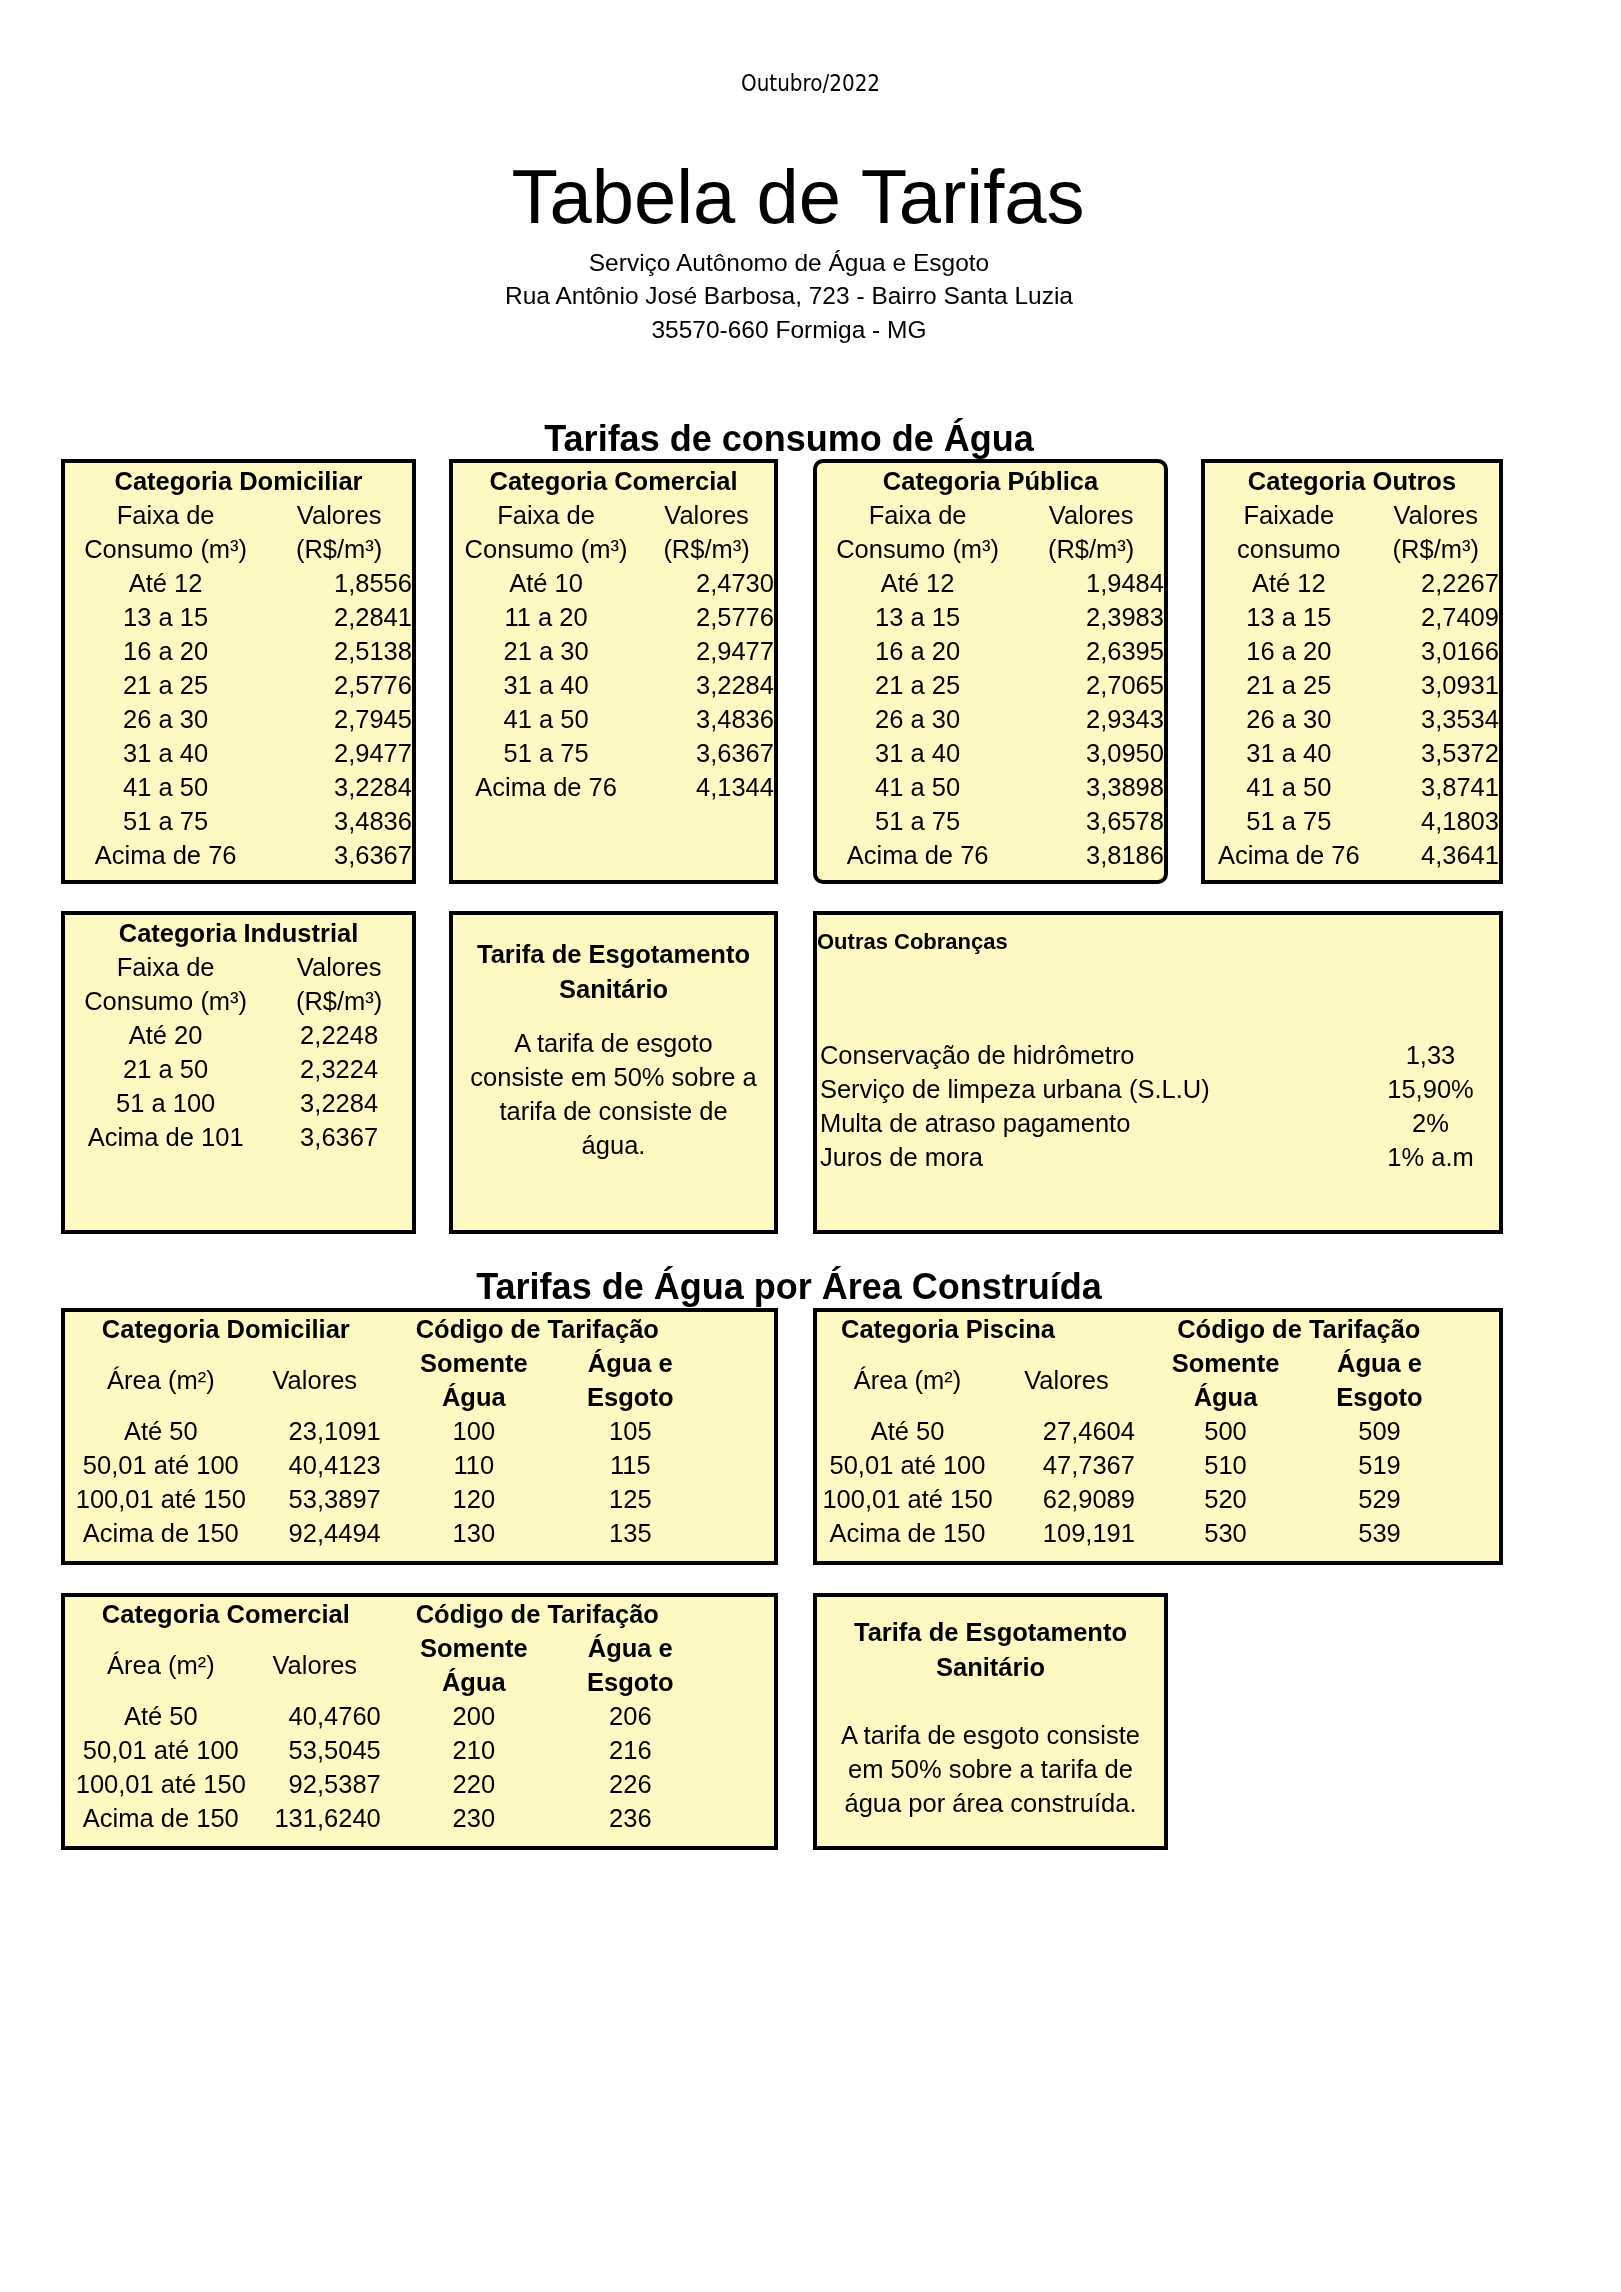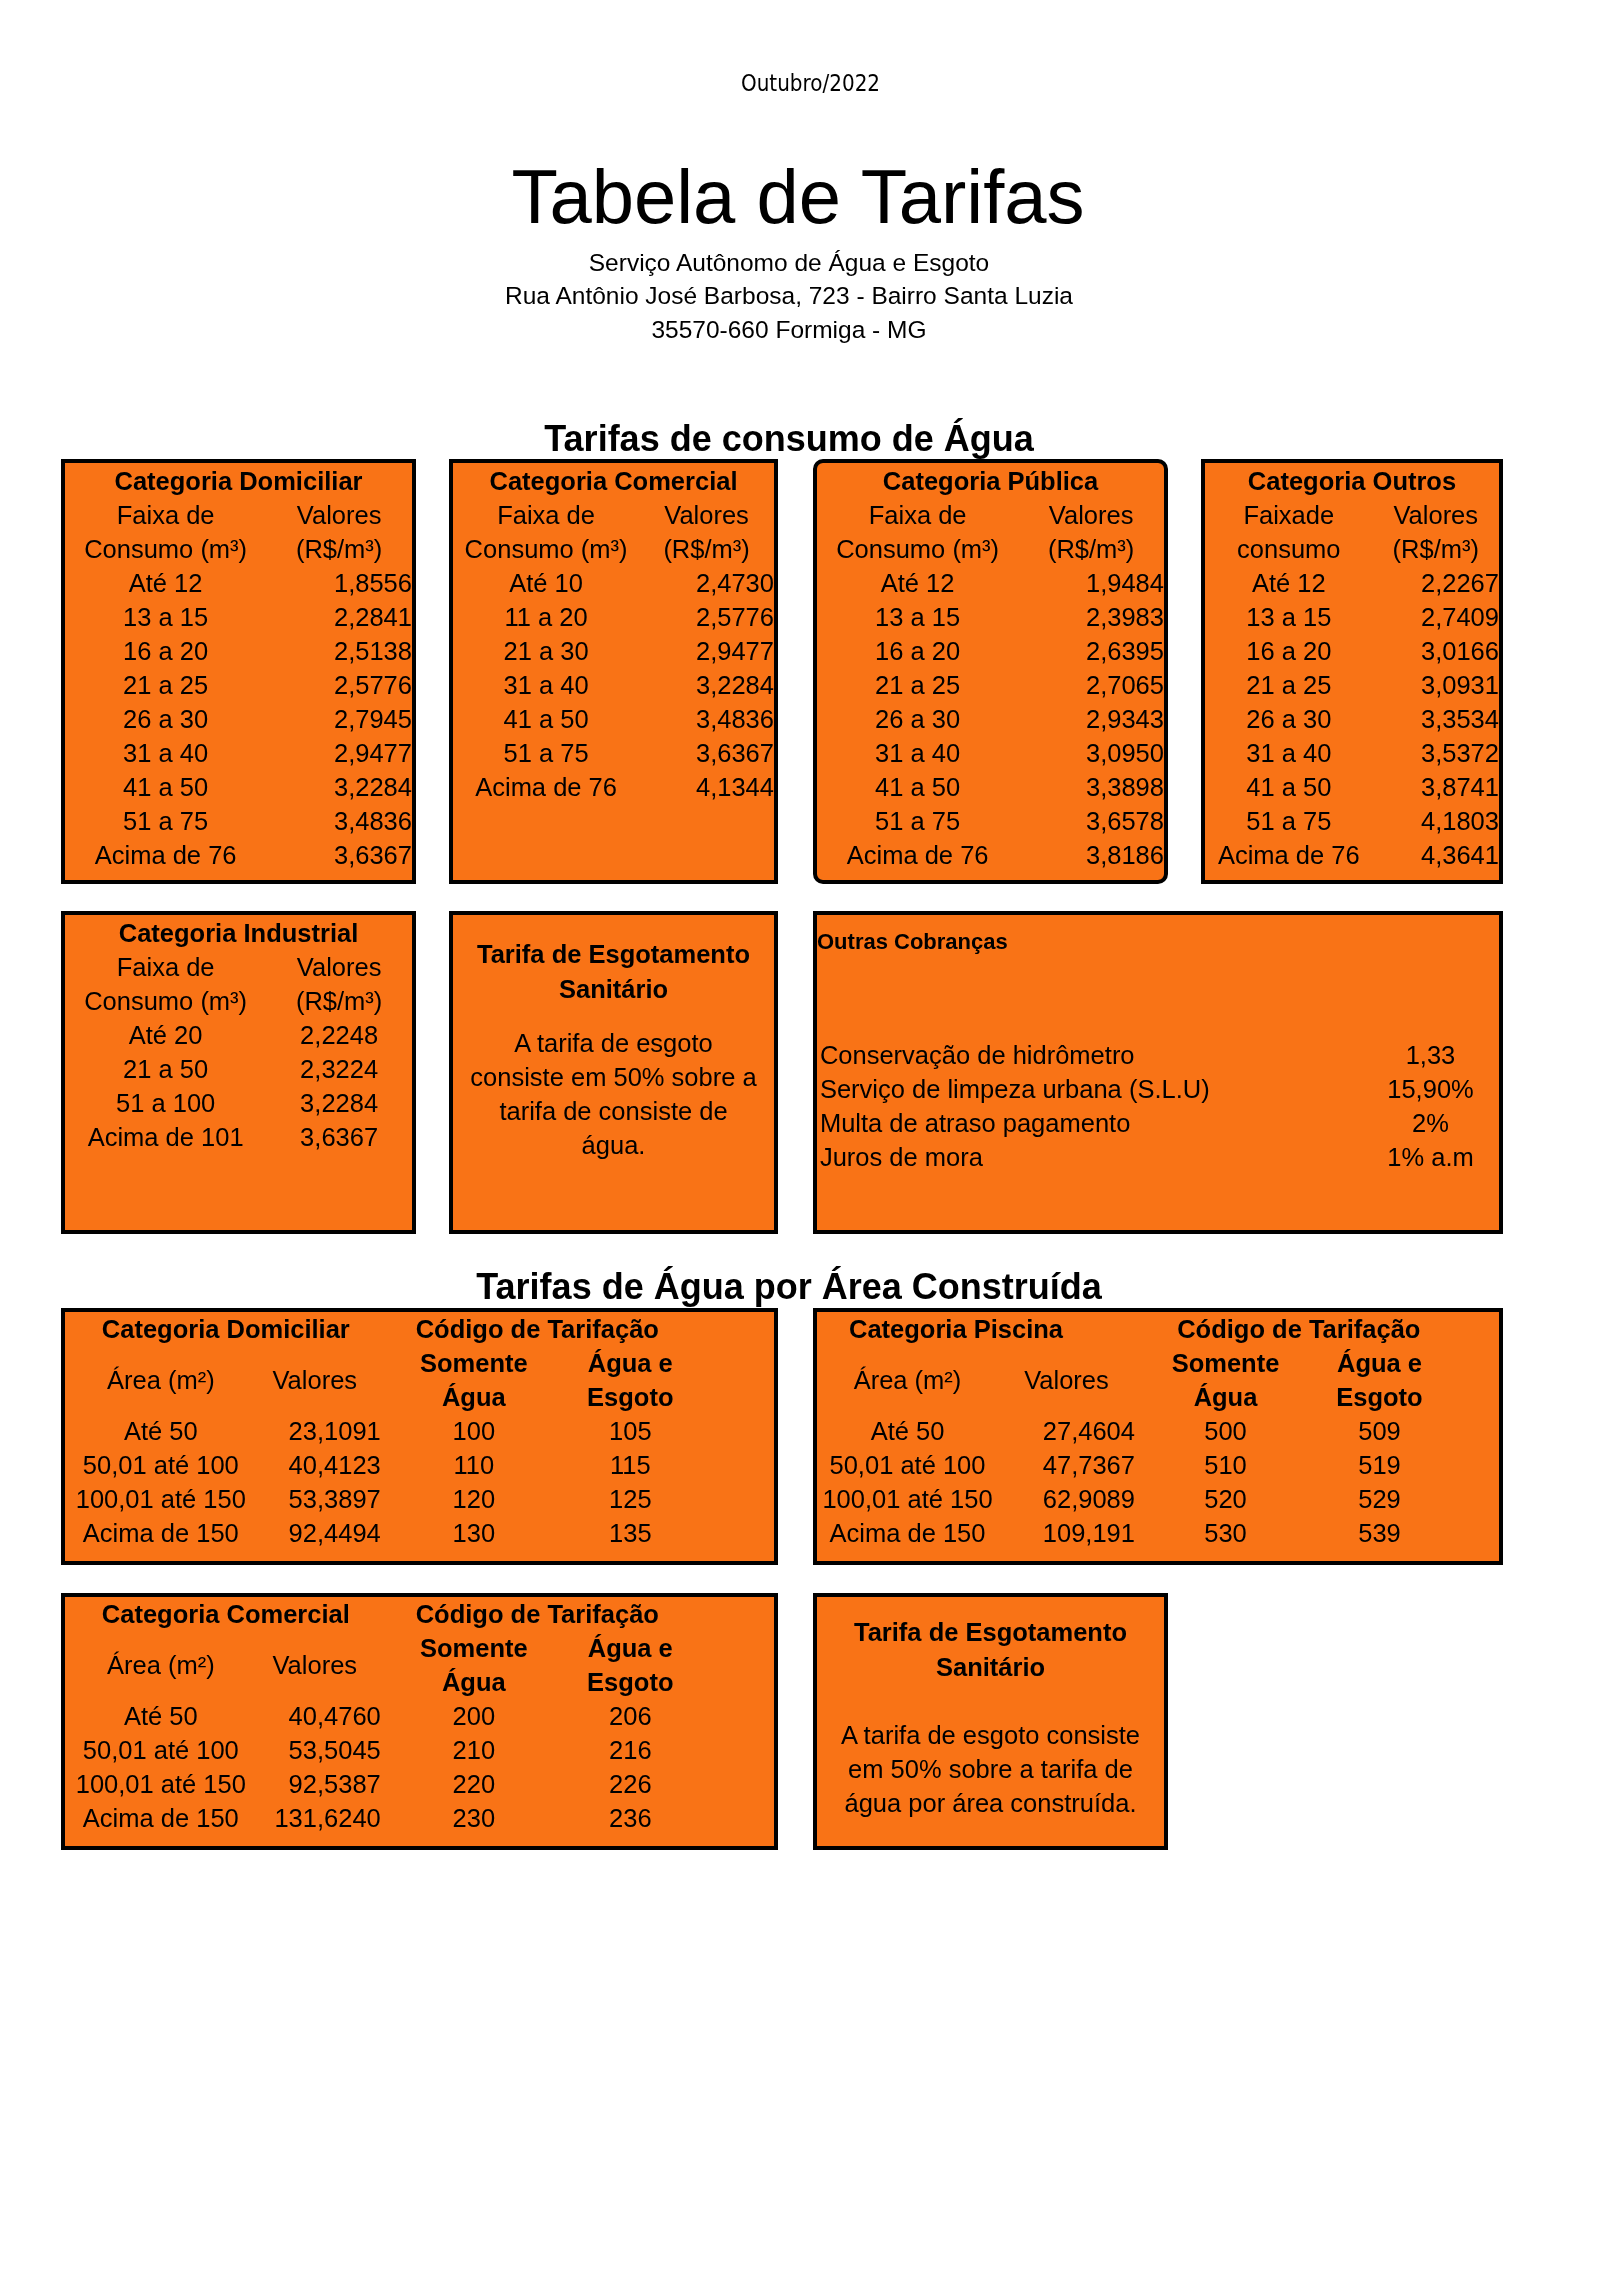--- a/index.html
+++ b/index.html
@@ -6,21 +6,21 @@
     html, body { width: 1621px; height: 2293px; background: #ffffff; }
     body { position: relative; font-family: "Liberation Sans", sans-serif; color: #000; overflow: hidden; }
 
     .abs { position: absolute; }
 
     #date { left: 0; width: 1621px; top: 69px; font-size: 23.5px; text-align: center; font-family: "DejaVu Sans", sans-serif; font-weight: normal; transform: scaleX(0.85); }
     #main-title { left: 0; width: 1578px; top: 159px; font-size: 76px; text-align: center; line-height: 1; padding-left: 18px; }
     .org-line { left: 0; width: 1578px; font-size: 24.5px; text-align: center; line-height: 33px; }
     .section-title { left: 0; width: 1578px; font-size: 36px; font-weight: bold; text-align: center; line-height: 1; }
 
-    .box { position: absolute; border: 4.9px solid #000; background: #f97316; }
+    .box { position: absolute; border: 4.9px solid #000; background: #fef9c3; }
 
     
     .cbox .cat-title { font-weight: bold; font-size: 25.5px; text-align: center; line-height: 33px; margin-top: 2px; }
     .cbox .grid { display: grid; grid-template-columns: 58% 42%; font-size: 25.5px; line-height: 34px; }
     .cbox .grid .l { text-align: center; }
     .cbox .grid .r { text-align: right; padding-right: 0; }
     .cbox .grid .rh { text-align: center; }
 
     .textbox .tb-title { font-weight: bold; font-size: 25.5px; text-align: center; line-height: 35px; }
     .textbox .tb-body { font-size: 25.5px; text-align: center; line-height: 34px; }
@@ -232,21 +232,21 @@
     <div class="a-cell">125</div>
     <div class="a-cell">Acima de 150</div>
     <div class="a-val">92,4494</div>
     <div class="a-cell">130</div>
     <div class="a-cell">135</div>
   </div>
 </div>
 
 <div class="box abox" style="left:813px; top:1308px; width:690px; height:257px;">
   <div class="a-grid" style="grid-template-columns: 181px 137px 181px 127px; padding-left:0px;">
-    <div class="a-head" style="grid-column: 1 / span 2; text-align:left; padding-left:32px;">Categoria Piscina</div>
+    <div class="a-head" style="grid-column: 1 / span 2; text-align:left; padding-left:24px;">Categoria Piscina</div>
     <div class="a-head" style="grid-column: 3 / span 2; padding-left:19.6px;">Código de Tarifação</div>
     <div class="a-cell" style="grid-row: span 2; align-self:center;">Área (m²)</div>
     <div class="a-cell" style="grid-row: span 2; align-self:center;">Valores</div>
     <div class="a-head">Somente</div>
     <div class="a-head">Água e</div>
     <div class="a-head">Água</div>
     <div class="a-head">Esgoto</div>
 
     <div class="a-cell">Até 50</div>
     <div class="a-val">27,4604</div>

